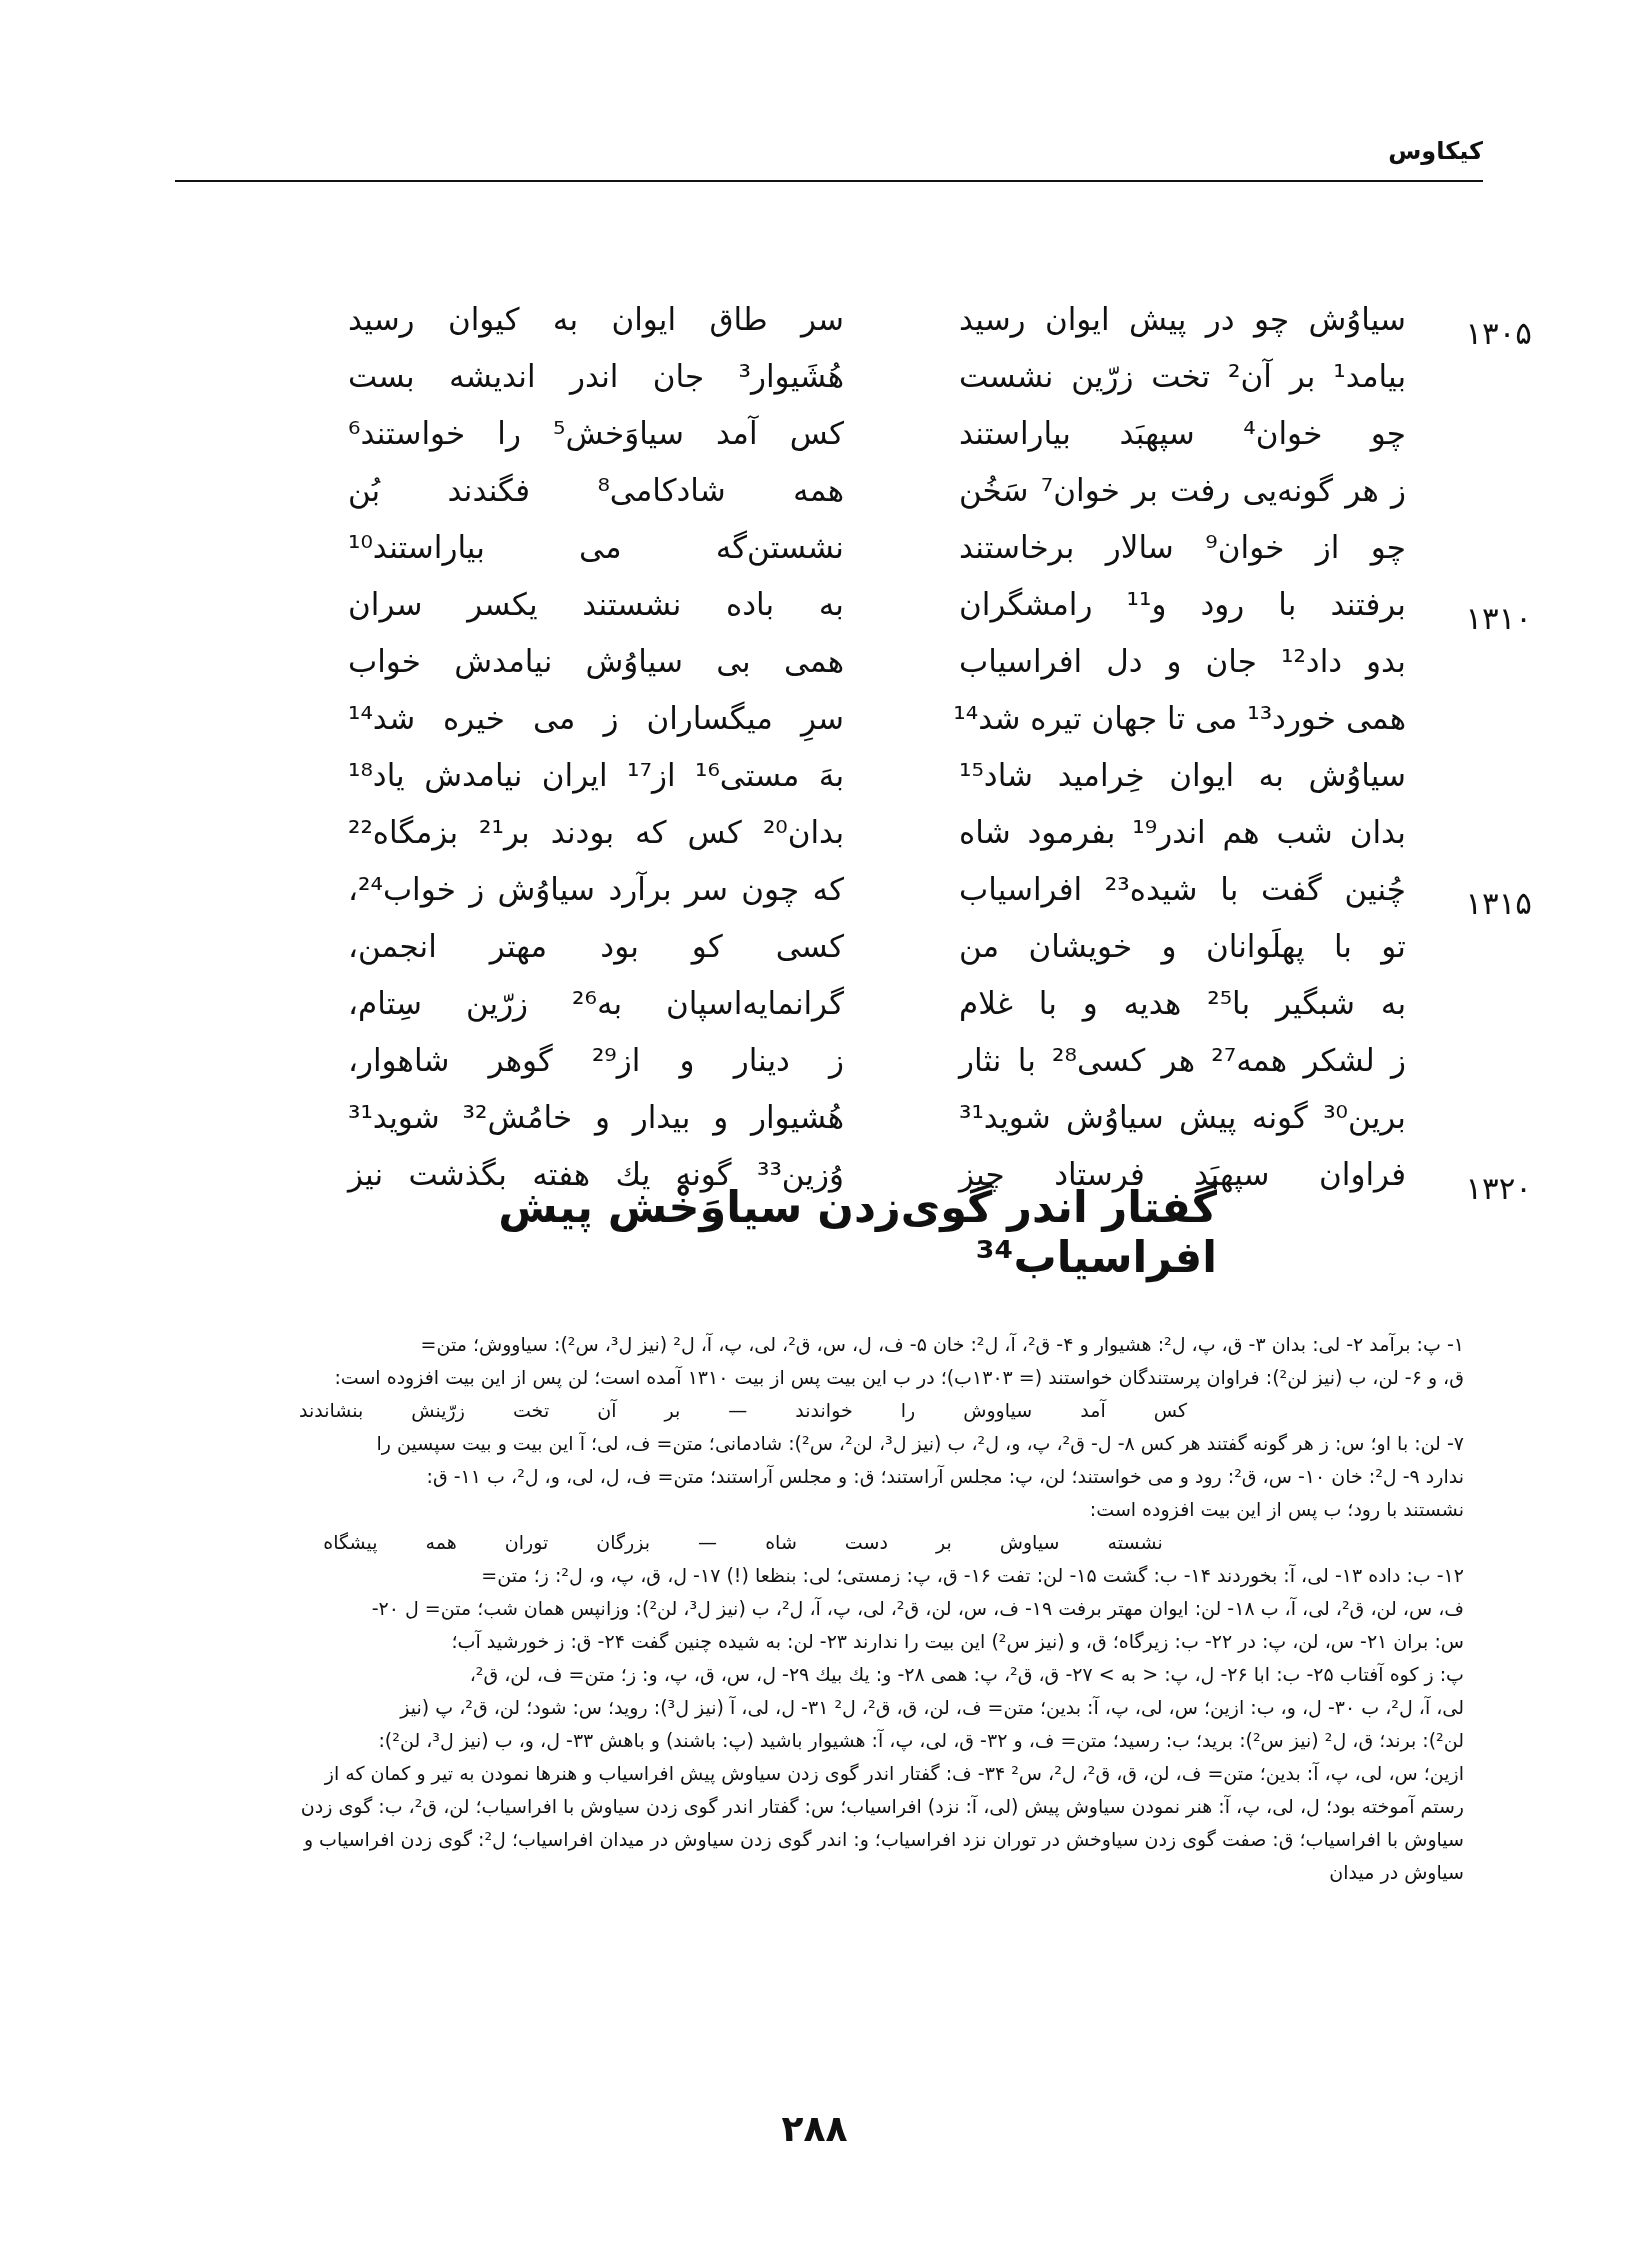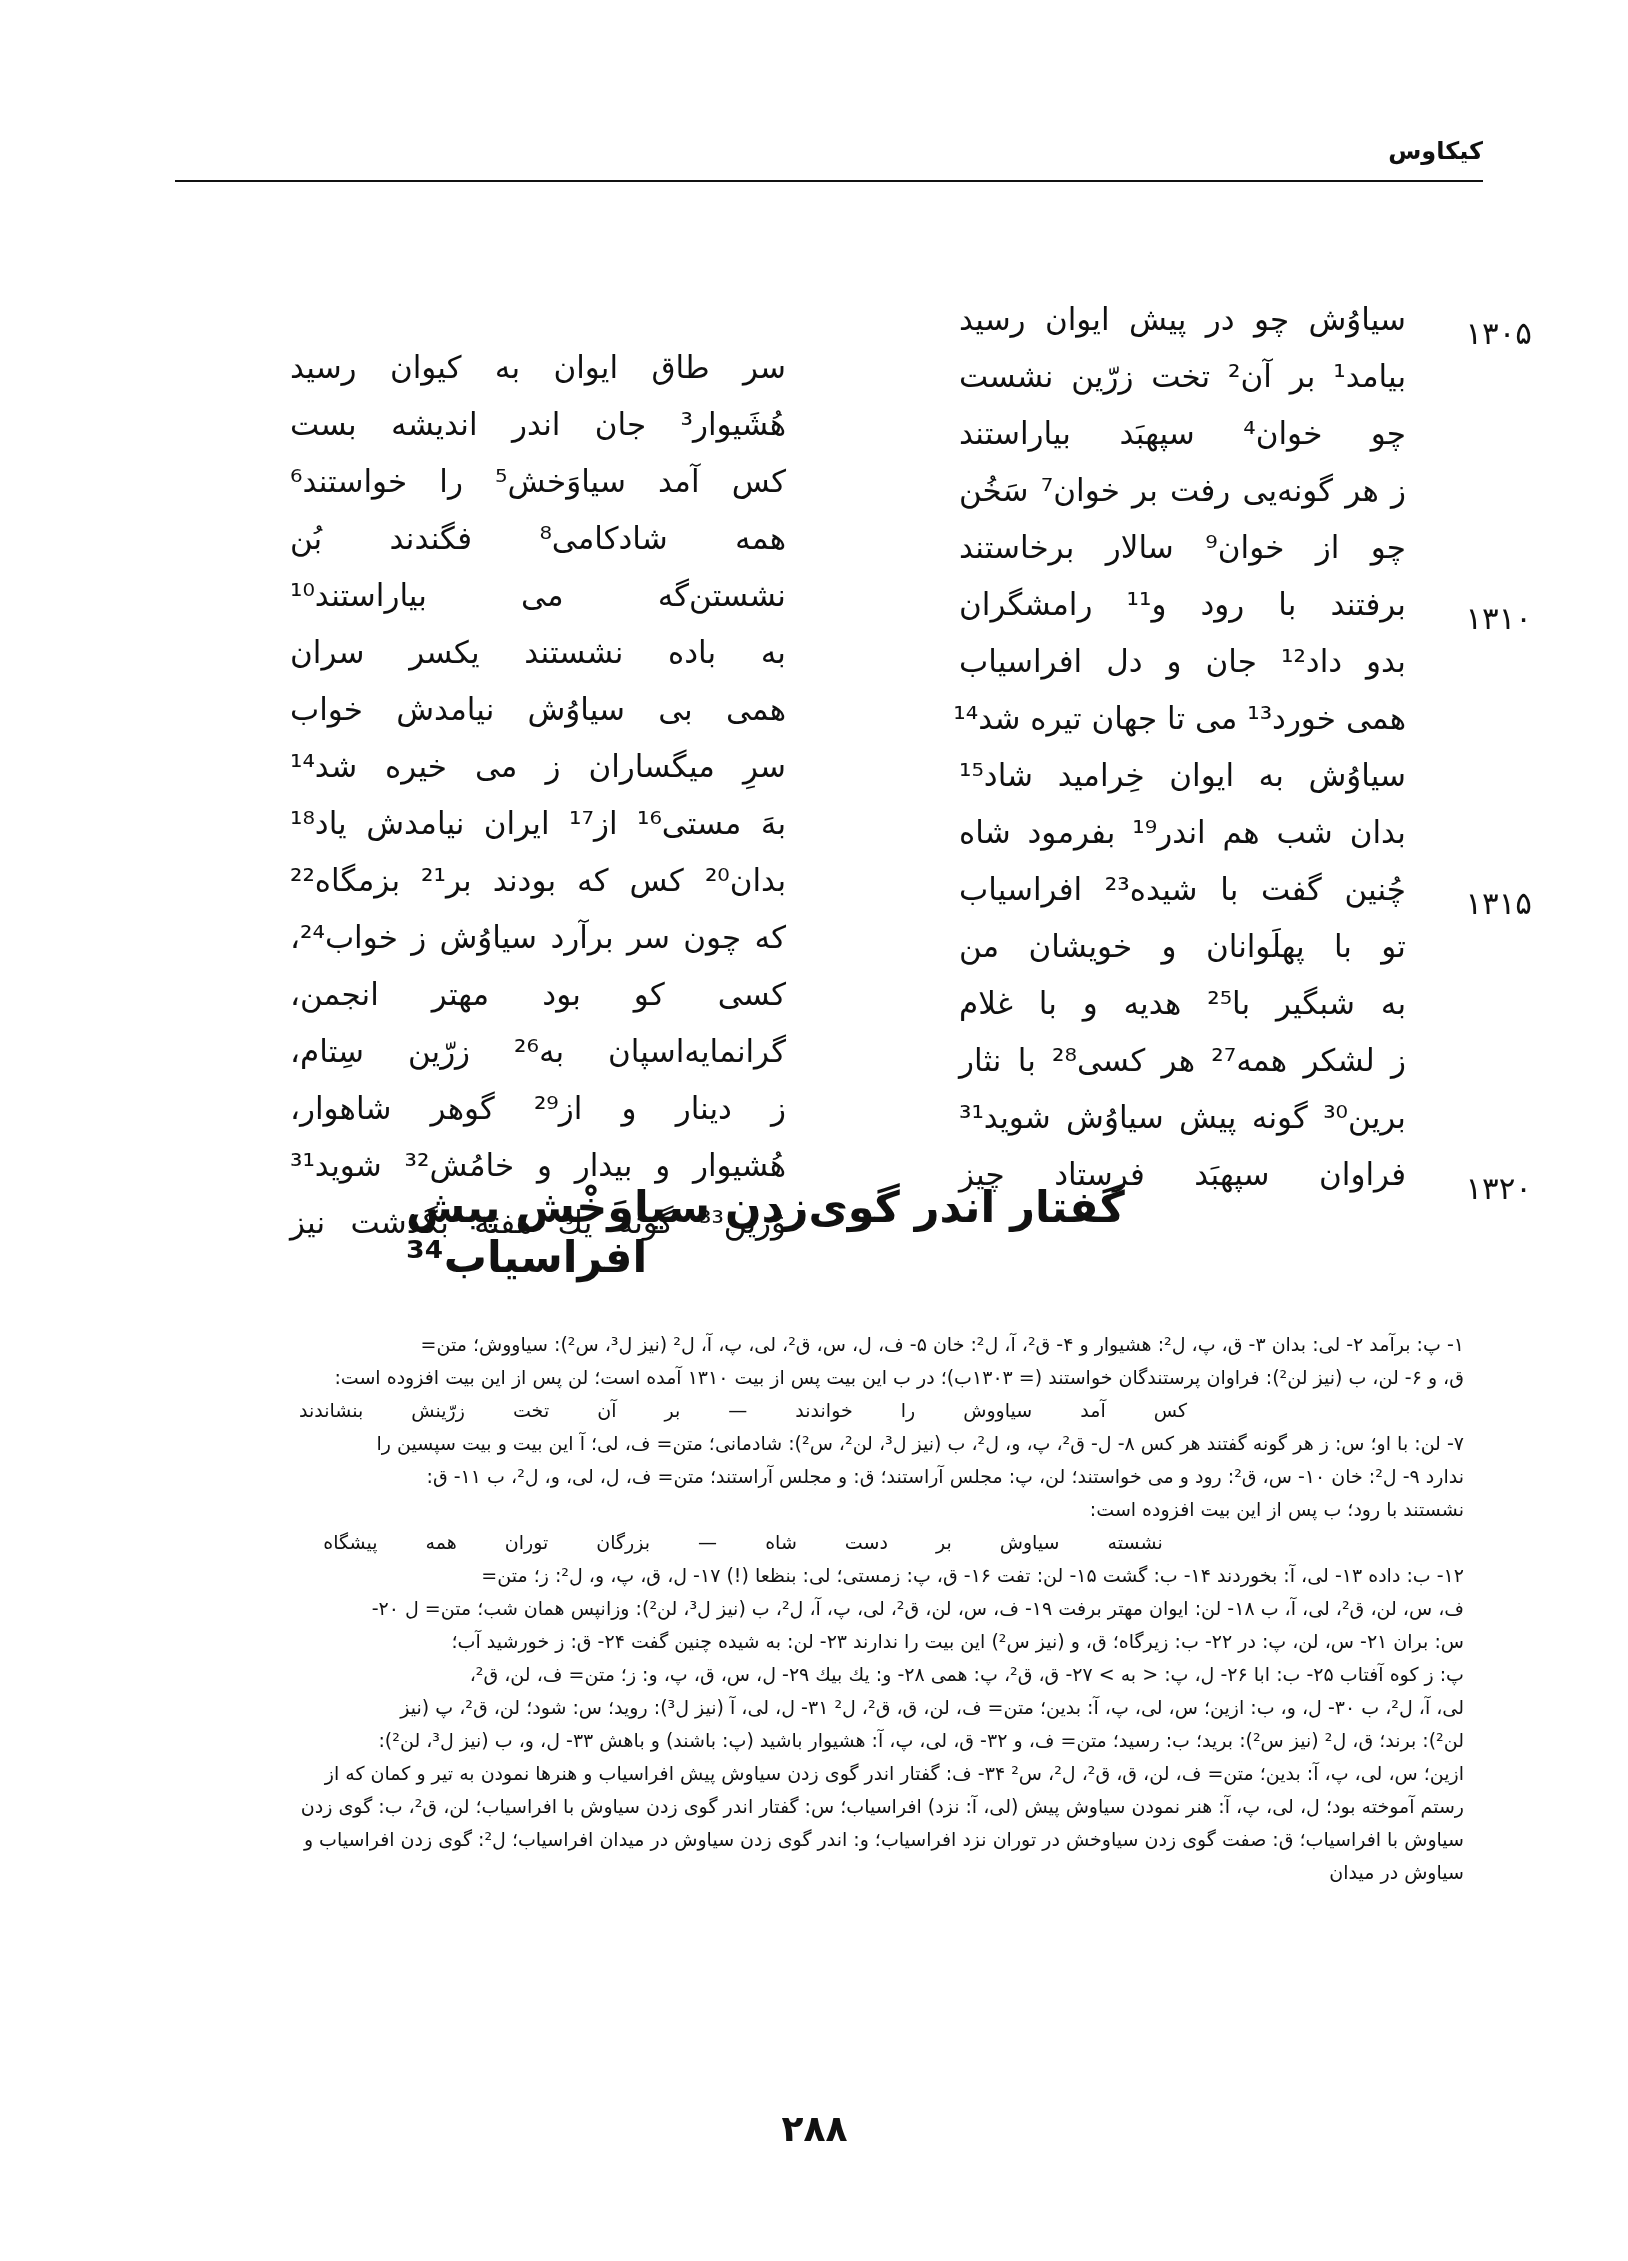--- a/index.html
+++ b/index.html
@@ -24,23 +24,23 @@
   .bayt .num {
     position: absolute; right: 0; top: 0; width: 84px; text-align: right;
     font-size: 31px;
     margin-top: 14px;
   }
   .misra {
     position: absolute; top: 0; font-size: 31px;
     text-align: justify; text-align-last: justify; white-space: nowrap;
   }
   .misra.first { right: 126px; width: 447px; }
-  .misra.second { right: 746px; width: 496px; margin-top: 48px; }
+  .misra.second { right: 688px; width: 496px; }
   .section-title {
-    position: absolute; top: 1182px; left: 406px; width: 811px; text-align: left;
+    position: absolute; top: 1182px; left: 406px; width: 811px; text-align: right;
     font-size: 43px; font-weight: bold;
   }
   .footnotes {
     position: absolute; top: 1328px; left: 162px; width: 1302px;
     font-size: 19px; line-height: 33px; text-align: justify;
   }
   .footnotes .fn-line { white-space: normal; }
   .footnotes .fn-verse {
     text-align: center; letter-spacing: 4.2px; word-spacing: 42px; padding-right: 140px;
   }

